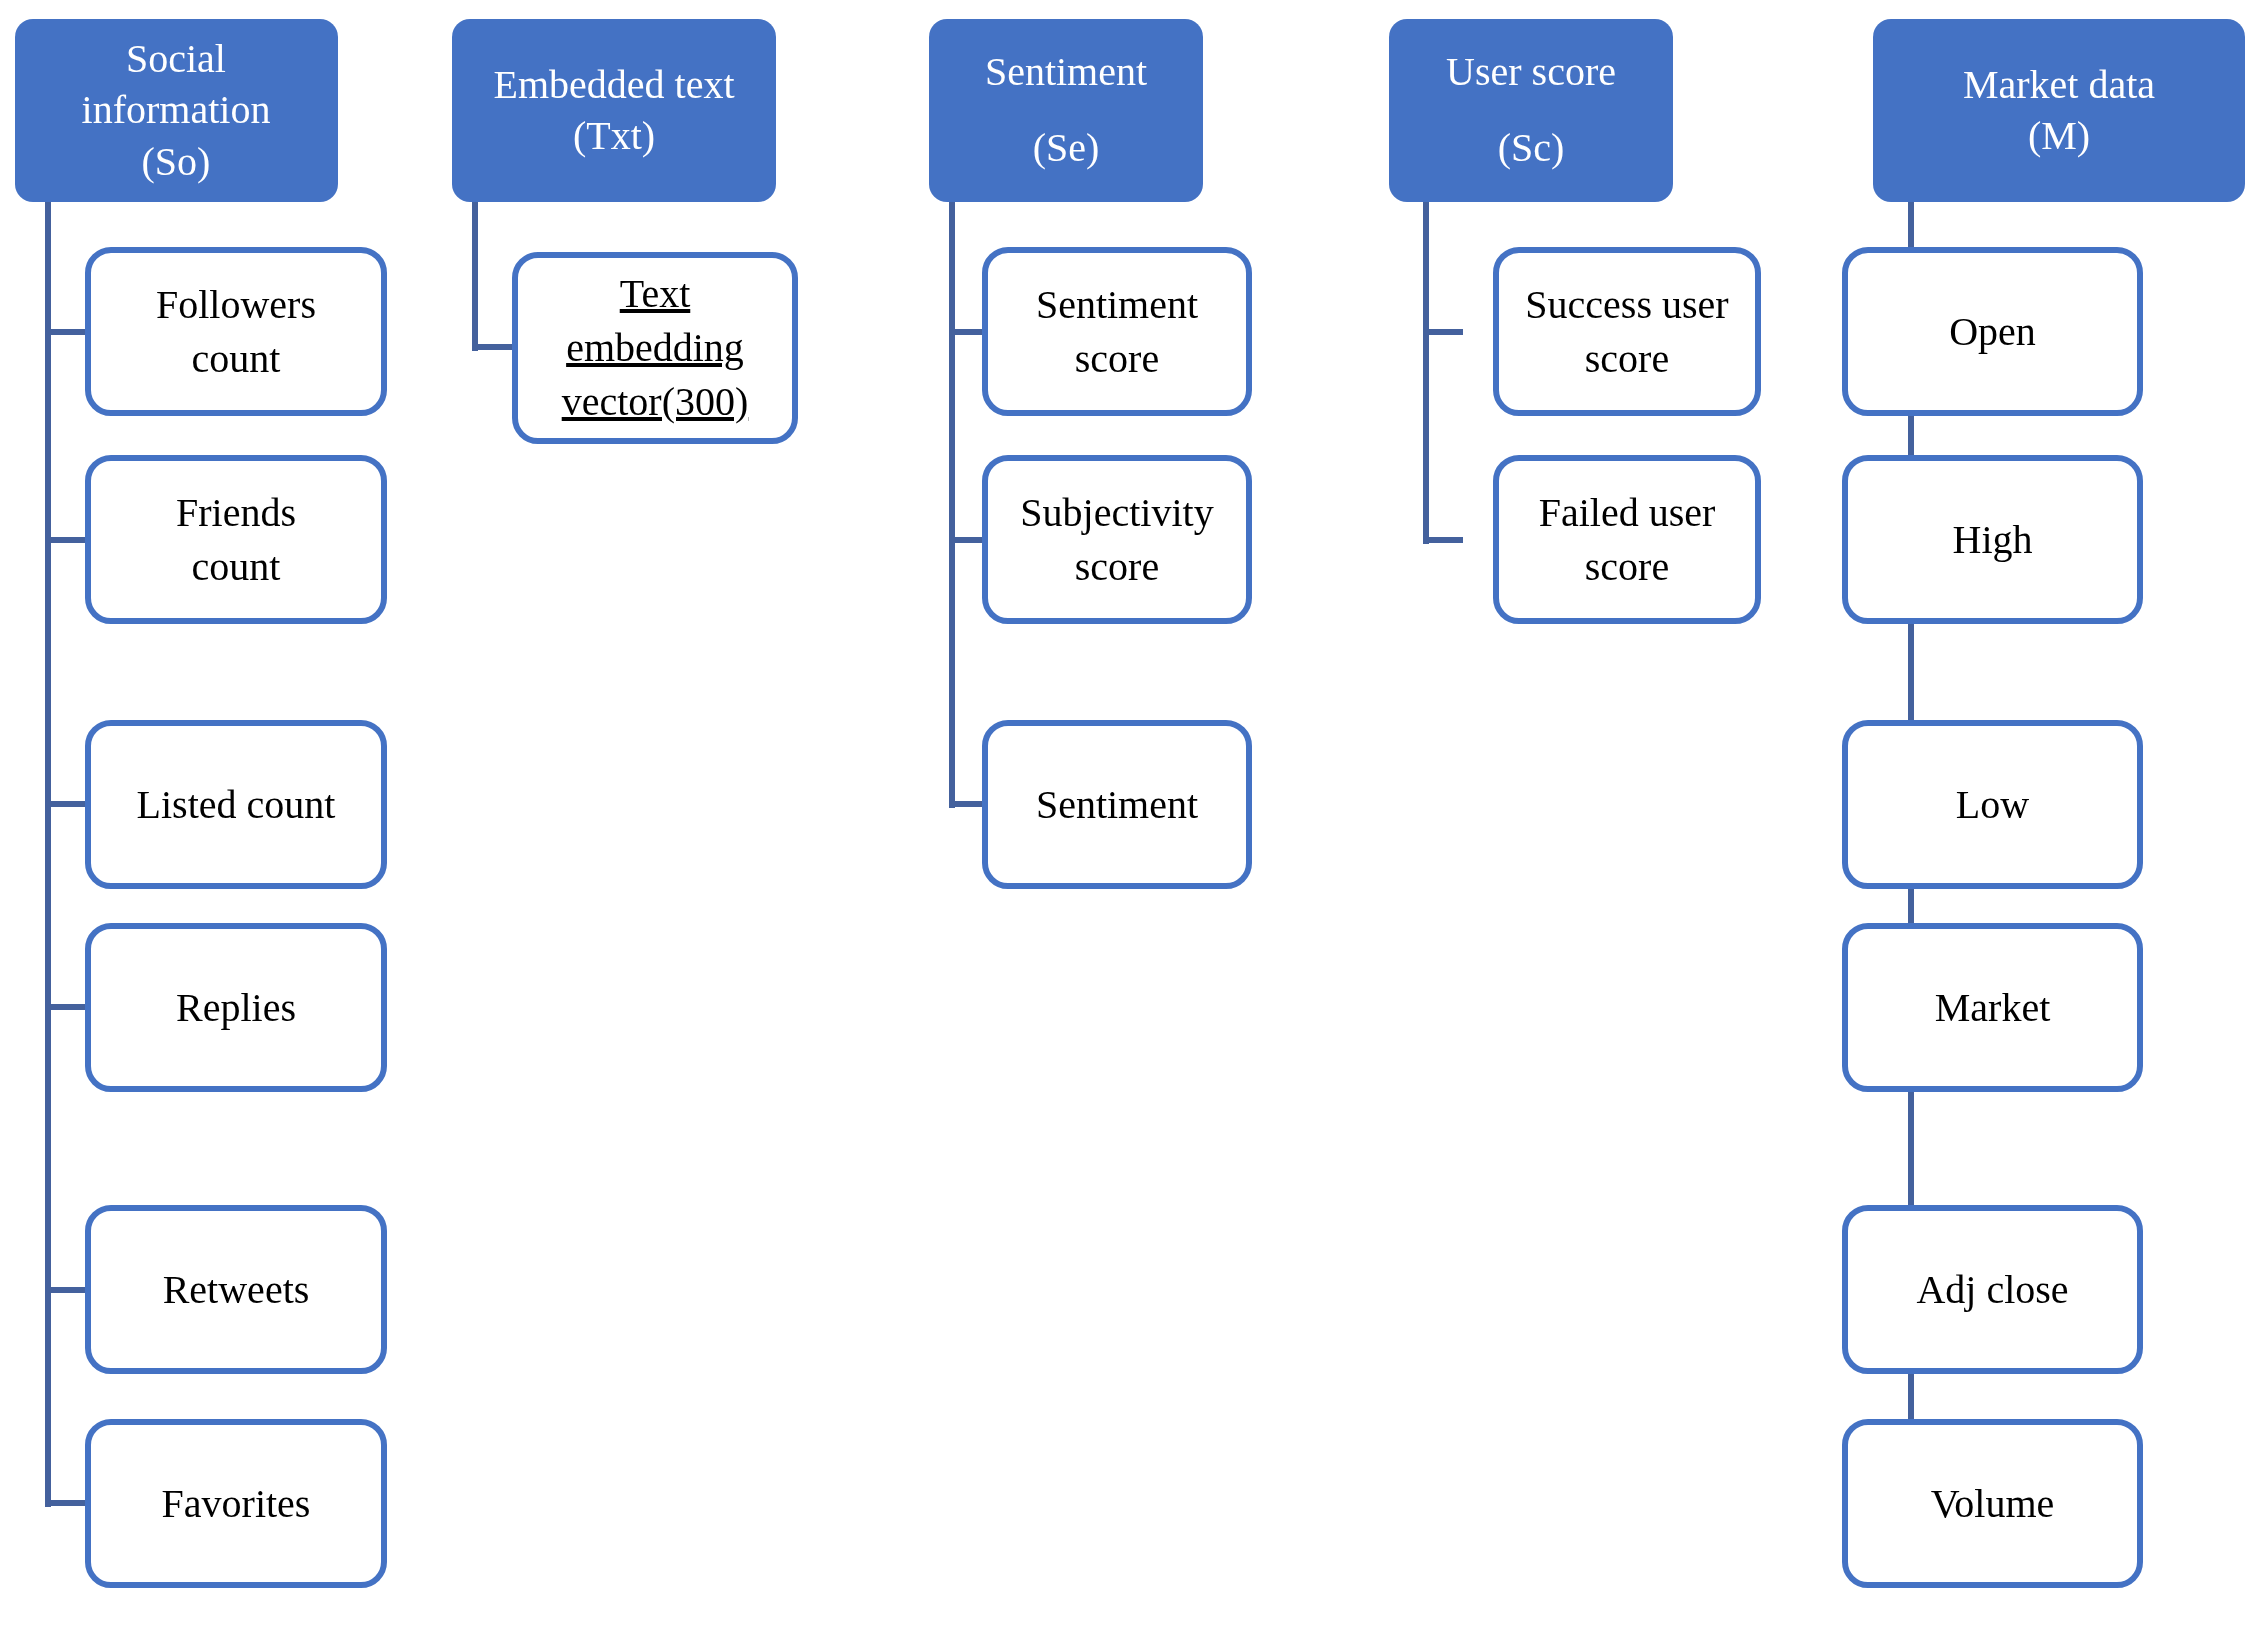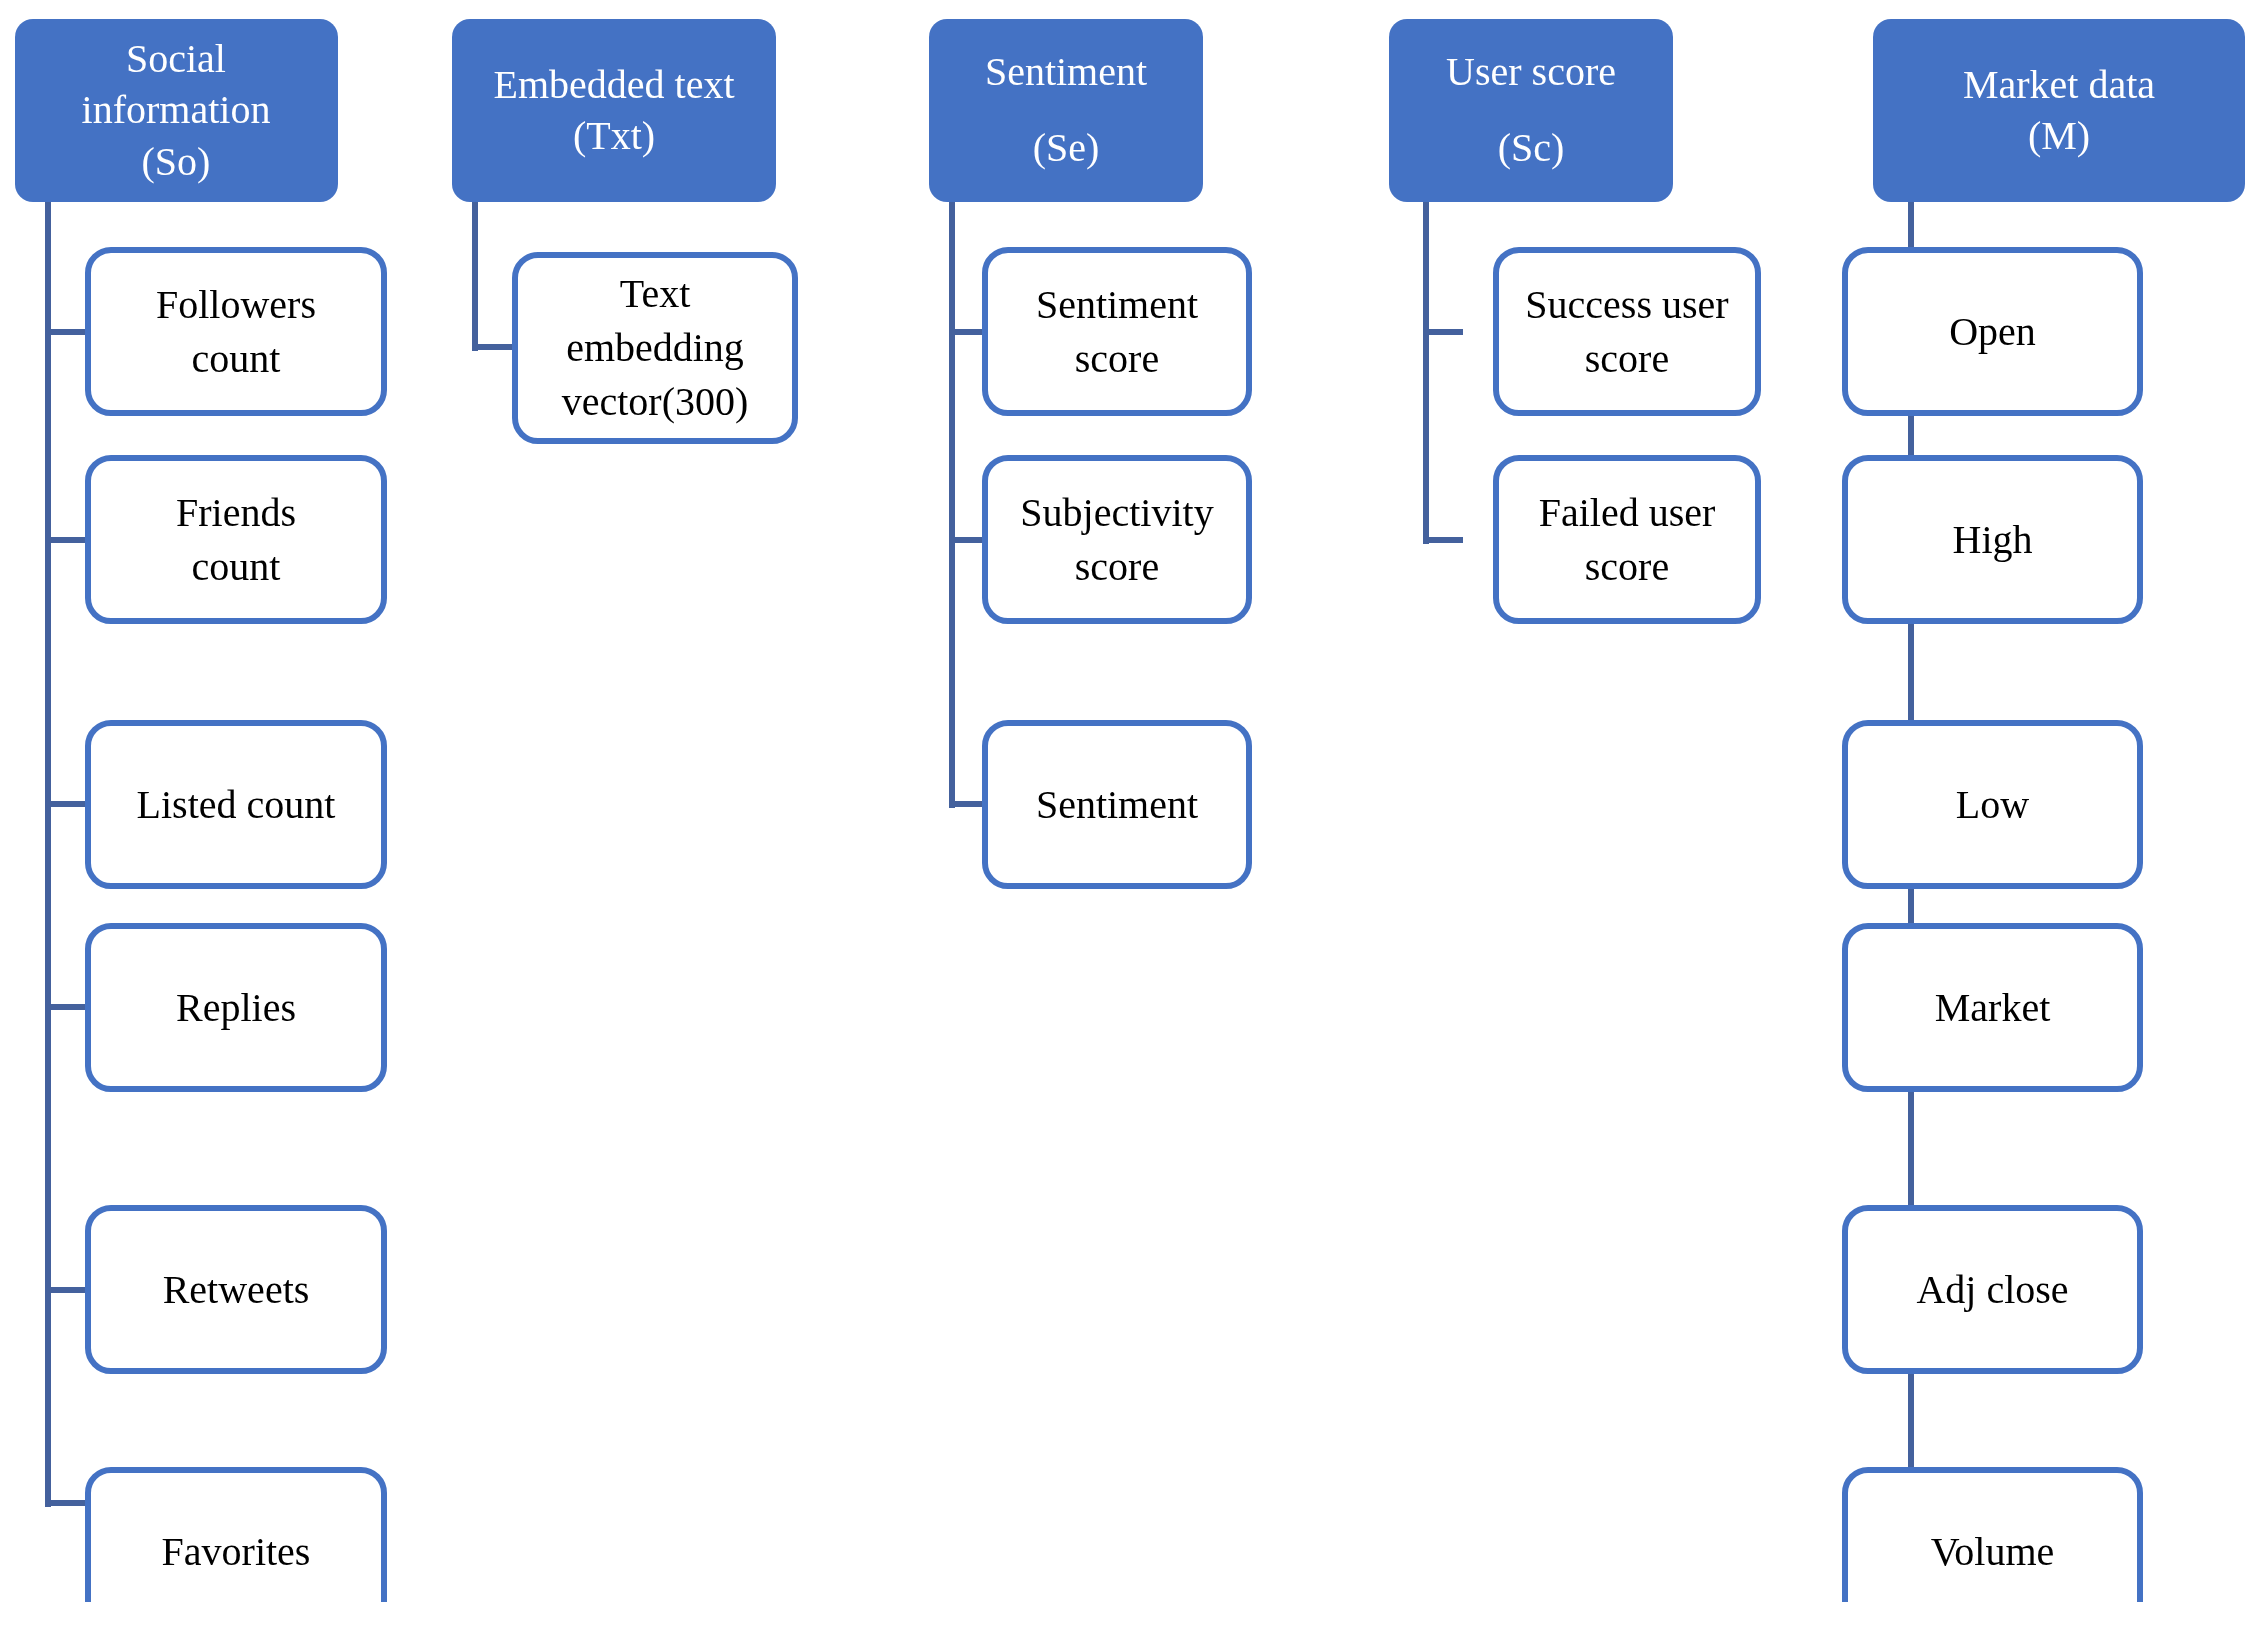--- a/index.html
+++ b/index.html
@@ -57,31 +57,31 @@
     position: absolute;
     height: 6.4px;
     background: #44619D;
   }
   
   .r1 { top: 247px; }  .s1 { top: 329px; }
   .r2 { top: 455px; }  .s2 { top: 537px; }
   .r3 { top: 720px; }  .s3 { top: 801px; }
   .r4 { top: 923px; } .s4 { top: 1004px; }
   .r5 { top: 1205px; } .s5 { top: 1287px; }
-  .r6 { top: 1419px; margin-top: 48px; } .s6 { top: 1500px; }
+  .r6 { top: 1419px; } .s6 { top: 1500px; }
   
   .c1 .hdr   { left: 14.5px;  width: 323px; }
   .c1 .trunk { left: 45px;  height: 1305px; }
   .c1 .stub  { left: 45px;  width: 46px; }
   .c1 .node  { left: 85px; width: 302px; }
   
   .c2 .hdr   { left: 452px; width: 324px; }
   .c2 .trunk { left: 472px; height: 149px; }
   .c2 .stub  { left: 472px; width: 47px; top: 344px; }
-  .c2 .node  { left: 512px; width: 286px; top: 252px; height: 192px; }
+  .c2 .node  { left: 512px; width: 286px; top: 252px; height: 192px; text-decoration: underline; }
   
   .c3 .hdr   { left: 929px; width: 274px; line-height: 1.9; }
   .c3 .trunk { left: 949px; height: 606px; }
   .c3 .stub  { left: 949px; width: 40px; }
   .c3 .node  { left: 982px; width: 270px; }
   
   .c4 .hdr   { left: 1389px; width: 284px; line-height: 1.9; }
   .c4 .trunk { left: 1423px; height: 342px; }
   .c4 .stub  { left: 1423px; width: 40px; }
   .c4 .node  { left: 1493px; width: 268px; }

